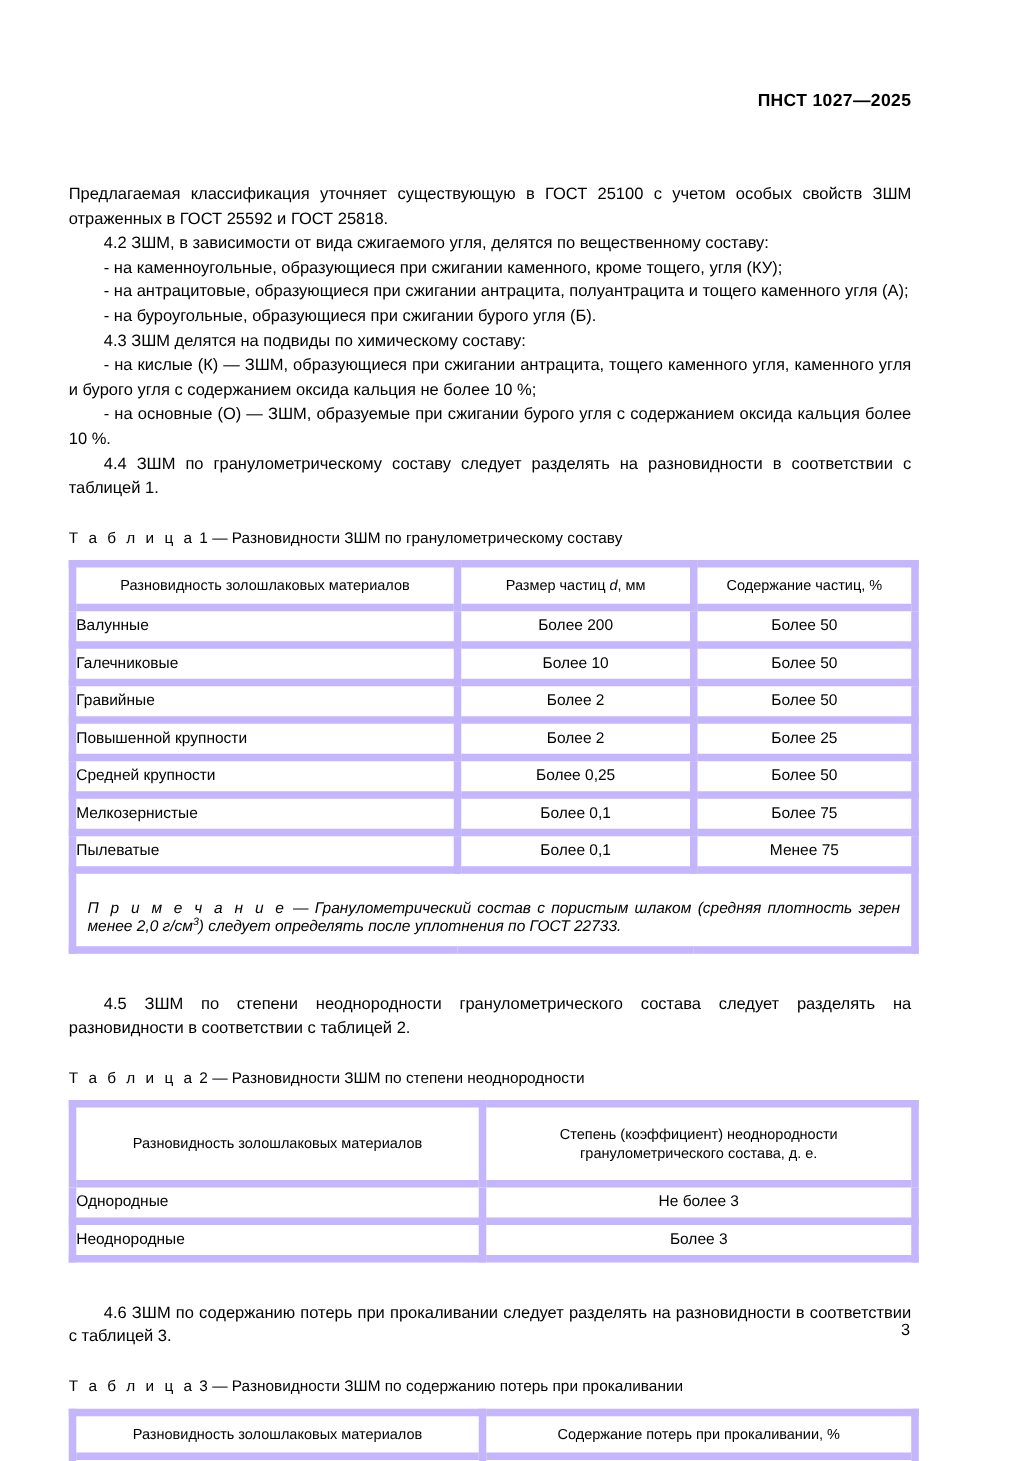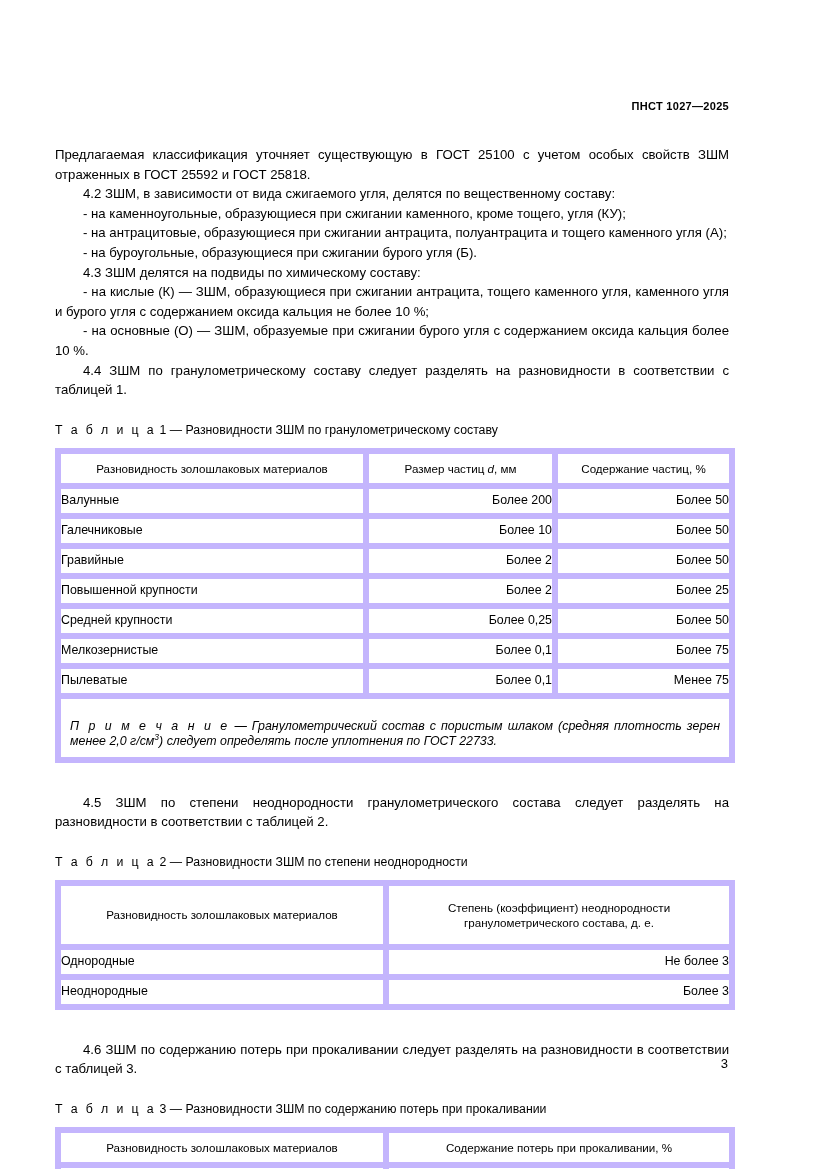--- a/index.html
+++ b/index.html
@@ -19,24 +19,23 @@
     position: absolute;
     left: 0; top: 0;
     width: 827px;
     height: 1169px;
     overflow: hidden;
   }
   .doc-header {
     position: absolute;
     top: 72px;
     right: 98px;
-    font-size: 11px;
+    font-size: 14px;
     font-weight: bold;
     letter-spacing: 0.3px;
-    margin-top: 28px;
   }
   .content {
     position: absolute;
     left: 55px;
     top: 112px;
     width: 674px;
     margin-top: 33px;
   }
   p.para {
     margin: 0;
@@ -77,21 +76,21 @@
   }
   table.gost tbody td {
     height: 24px;
     font-size: 12.4px;
   }
   td.c-left {
     text-align: left;
     padding-left: 9px;
   }
   td.c-center {
-    text-align: right;
+    text-align: center;
   }
   tr.note-row td {
     text-align: justify;
     padding: 20px 9px 7px 9px;
     font-size: 11.6px;
     line-height: 15.4px;
     height: auto;
     border-top: 1.6px solid #000;
     font-style: italic;
   }

